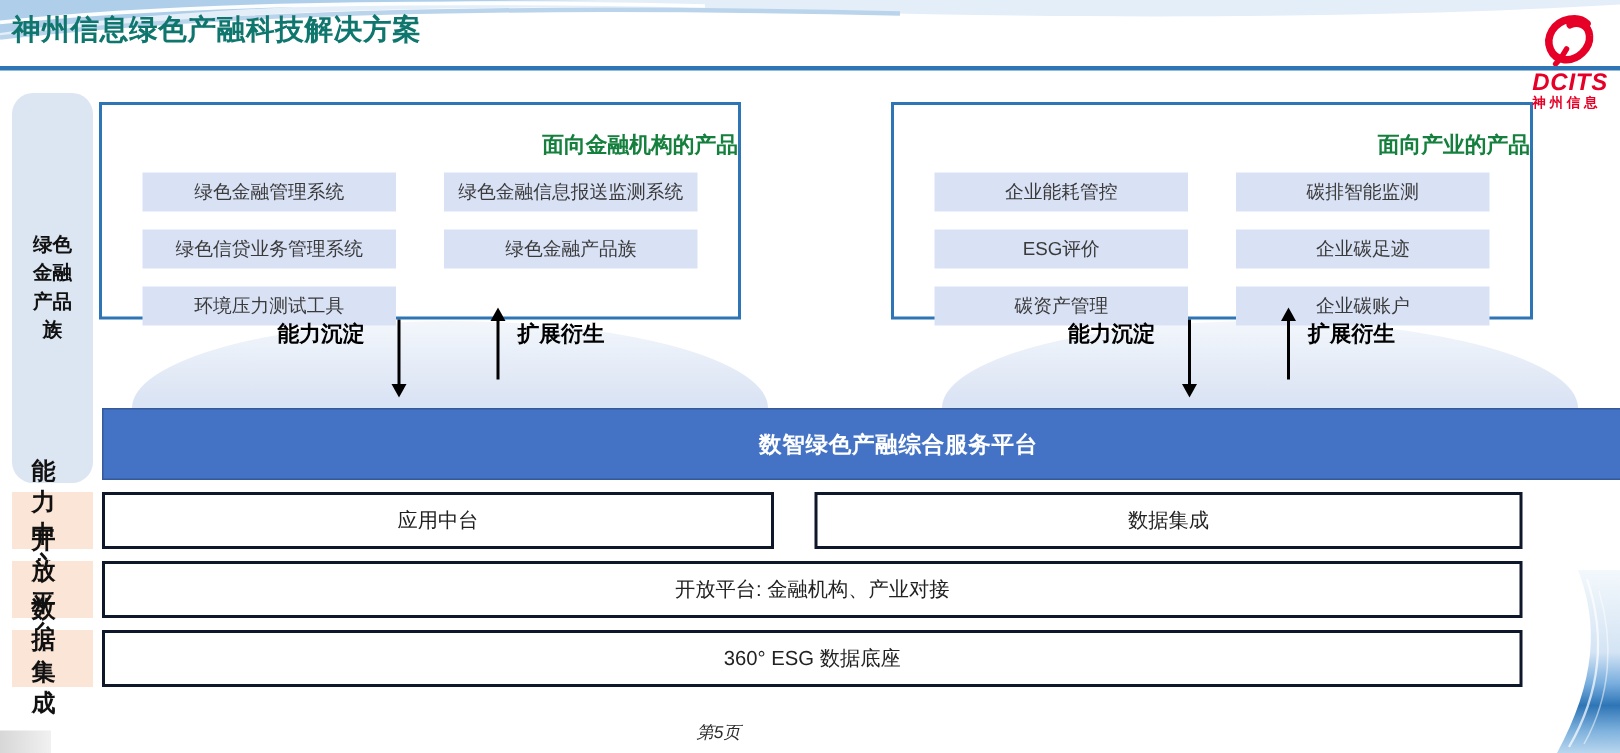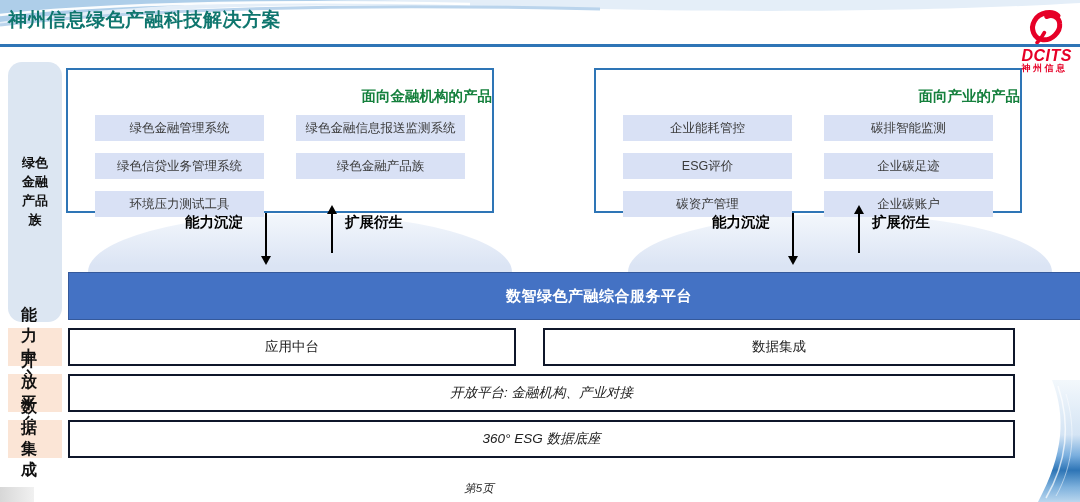--- a/index.html
+++ b/index.html
@@ -82,21 +82,21 @@
   }
   .layer-label span{display:block;width:28px;font-size:16px;font-weight:bold;line-height:1.3;text-align:left;word-break:break-all;}
   .rcell{
     position:absolute;height:38px;background:#fff;border:2px solid #0f172a;box-sizing:border-box;
     display:flex;align-items:center;justify-content:center;
     font-size:13.5px;color:#222;z-index:1;white-space:nowrap;
   }
   .row1{top:328px;} .row2{top:374px;} .row3{top:420px;}
   .r1c1{left:68px;width:448px;}
   .r1c2{left:543px;width:472px;}
-  .rfull{left:68px;width:947px;font-style:italic;}
+  .rfull{left:68px;width:947px;}
   
   .page-footer{
     position:absolute;left:0;top:481px;width:958px;text-align:center;
     font-size:11.5px;font-style:italic;color:#2b2b2b;z-index:2;
   }
   .gray-bar{
     position:absolute;left:0;top:487px;width:34px;height:15px;
     background:linear-gradient(90deg,#d7d7d7,#f1f1f1);z-index:1;
   }
   .deco-bottom-right{position:absolute;right:0;top:380px;width:54px;height:122px;z-index:0;pointer-events:none;}

